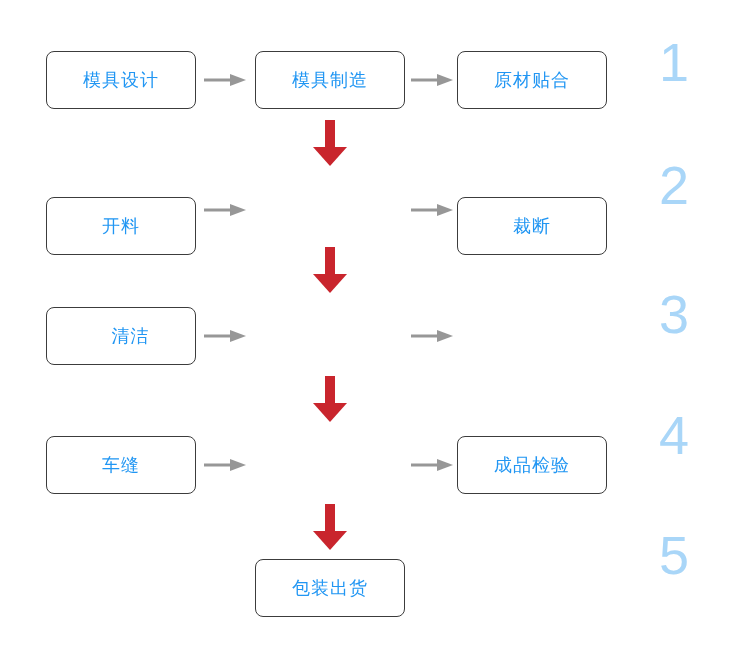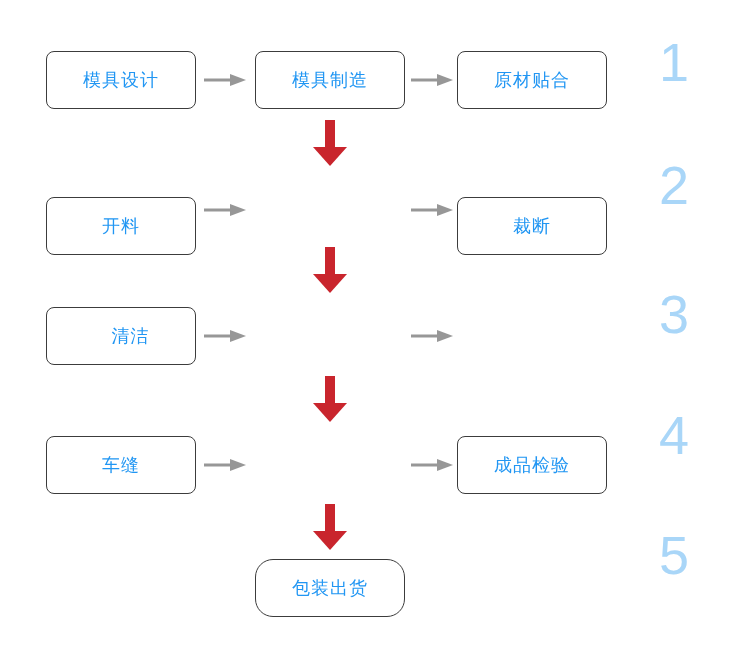--- a/index.html
+++ b/index.html
@@ -31,21 +31,21 @@
     display:flex;align-items:center;justify-content:center;
     white-space:nowrap;
   }
   .col1{left:46px;}
   .col2{left:255px;}
   .col3{left:457px;}
   .r1{top:51px;}
   .r2{top:197px;}
   .r3{top:307px;padding-left:19px;}
   .r4{top:436px;}
-  .r5{top:559px;border-radius:18px;}
+  .r5{top:559px;}
   .harrow{
     position:absolute;
     width:44px;height:18px;
     color:var(--flow-arrow);
   }
   .ha1{left:203px;}
   .ha2{left:410px;}
   .hr1{top:71px;}
   .hr2{top:201px;}
   .hr3{top:327px;}

